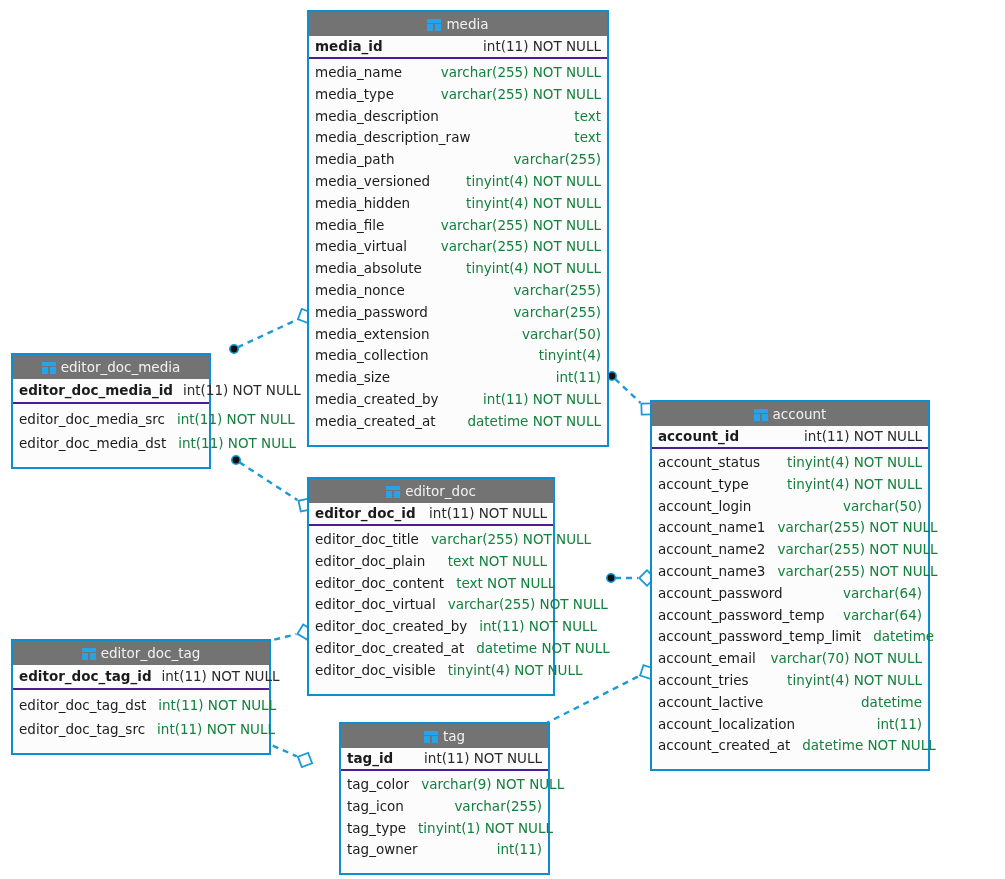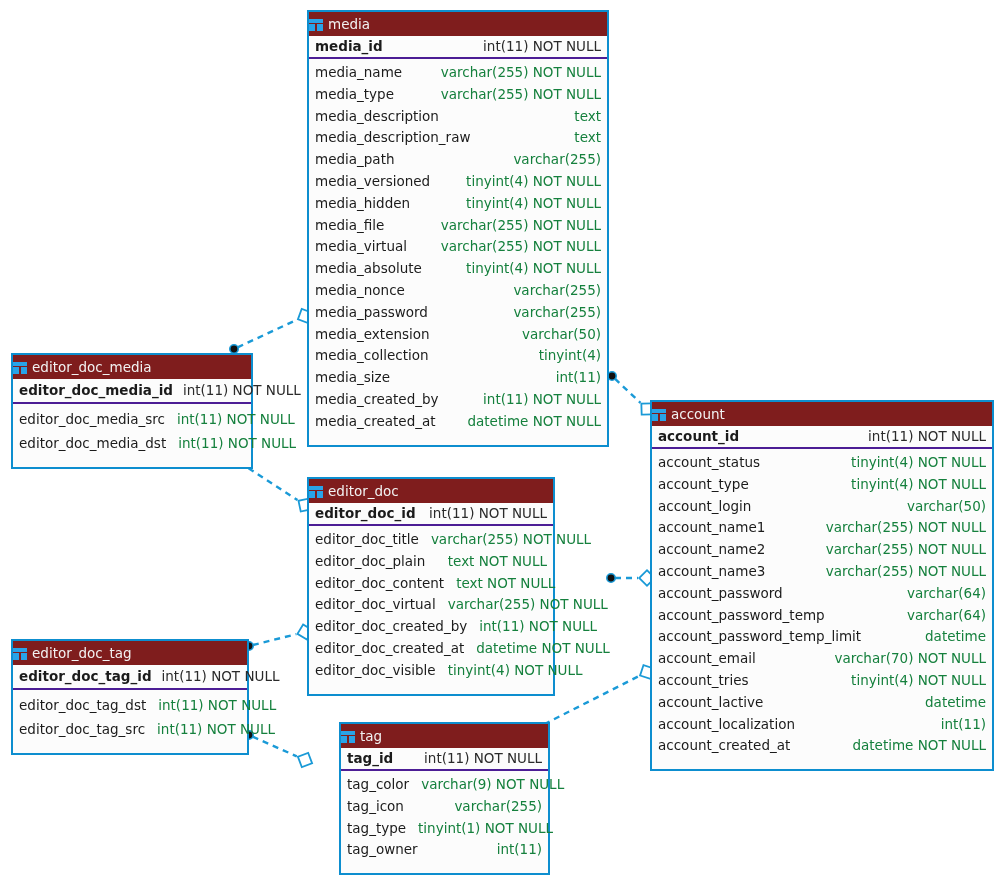--- a/index.html
+++ b/index.html
@@ -26,25 +26,26 @@
     z-index: 1;
   }
   .er-table {
     position: absolute;
     box-sizing: border-box;
     border: 2px solid #0d8ecf;
     background: #fbfbfb;
     z-index: 2;
   }
   .er-header {
-    background: #7f1d1d;
+    background: #737373;
     color: #f2f2f2;
     font-size: 13.5px;
     line-height: 24px;
     height: 24px;
+    text-align: center;
     white-space: nowrap;
     position: relative;
   }
   .er-header .tbl-icon {
     display: inline-block;
     vertical-align: -2px;
     width: 14px;
     height: 12px;
     margin-right: 5px;
     position: relative;
@@ -205,21 +206,21 @@
           <div class="er-col">
             <span class="col-name">media_created_by</span>
             <span class="col-type">int(11) NOT NULL</span>
           </div>
           <div class="er-col">
             <span class="col-name">media_created_at</span>
             <span class="col-type">datetime NOT NULL</span>
           </div>
         </div>
       </div>
-      <div class="er-table" style="left: 650px; top: 400px; width: 344px;">
+      <div class="er-table" style="left: 650px; top: 400px; width: 280px;">
         <div class="er-header"><span class="tbl-icon"><i class="top"></i><i class="bl"></i><i class="br"></i></span><span>account</span></div>
         <div class="er-pk">
           <span class="col-name">account_id</span>
           <span class="col-type">int(11) NOT NULL</span>
         </div>
         <div class="er-cols">
           <div class="er-col">
             <span class="col-name">account_status</span>
             <span class="col-type">tinyint(4) NOT NULL</span>
           </div>
@@ -307,38 +308,38 @@
           <div class="er-col">
             <span class="col-name">editor_doc_created_at</span>
             <span class="col-type">datetime NOT NULL</span>
           </div>
           <div class="er-col">
             <span class="col-name">editor_doc_visible</span>
             <span class="col-type">tinyint(4) NOT NULL</span>
           </div>
         </div>
       </div>
-      <div class="er-table compact" style="left: 11px; top: 353px; width: 242px;">
+      <div class="er-table compact" style="left: 11px; top: 353px; width: 200px;">
         <div class="er-header"><span class="tbl-icon"><i class="top"></i><i class="bl"></i><i class="br"></i></span><span>editor_doc_media</span></div>
         <div class="er-pk">
           <span class="col-name">editor_doc_media_id</span>
           <span class="col-type">int(11) NOT NULL</span>
         </div>
         <div class="er-cols">
           <div class="er-col">
             <span class="col-name">editor_doc_media_src</span>
             <span class="col-type">int(11) NOT NULL</span>
           </div>
           <div class="er-col">
             <span class="col-name">editor_doc_media_dst</span>
             <span class="col-type">int(11) NOT NULL</span>
           </div>
         </div>
       </div>
-      <div class="er-table compact" style="left: 11px; top: 639px; width: 238px;">
+      <div class="er-table compact" style="left: 11px; top: 639px; width: 260px;">
         <div class="er-header"><span class="tbl-icon"><i class="top"></i><i class="bl"></i><i class="br"></i></span><span>editor_doc_tag</span></div>
         <div class="er-pk">
           <span class="col-name">editor_doc_tag_id</span>
           <span class="col-type">int(11) NOT NULL</span>
         </div>
         <div class="er-cols">
           <div class="er-col">
             <span class="col-name">editor_doc_tag_dst</span>
             <span class="col-type">int(11) NOT NULL</span>
           </div>

